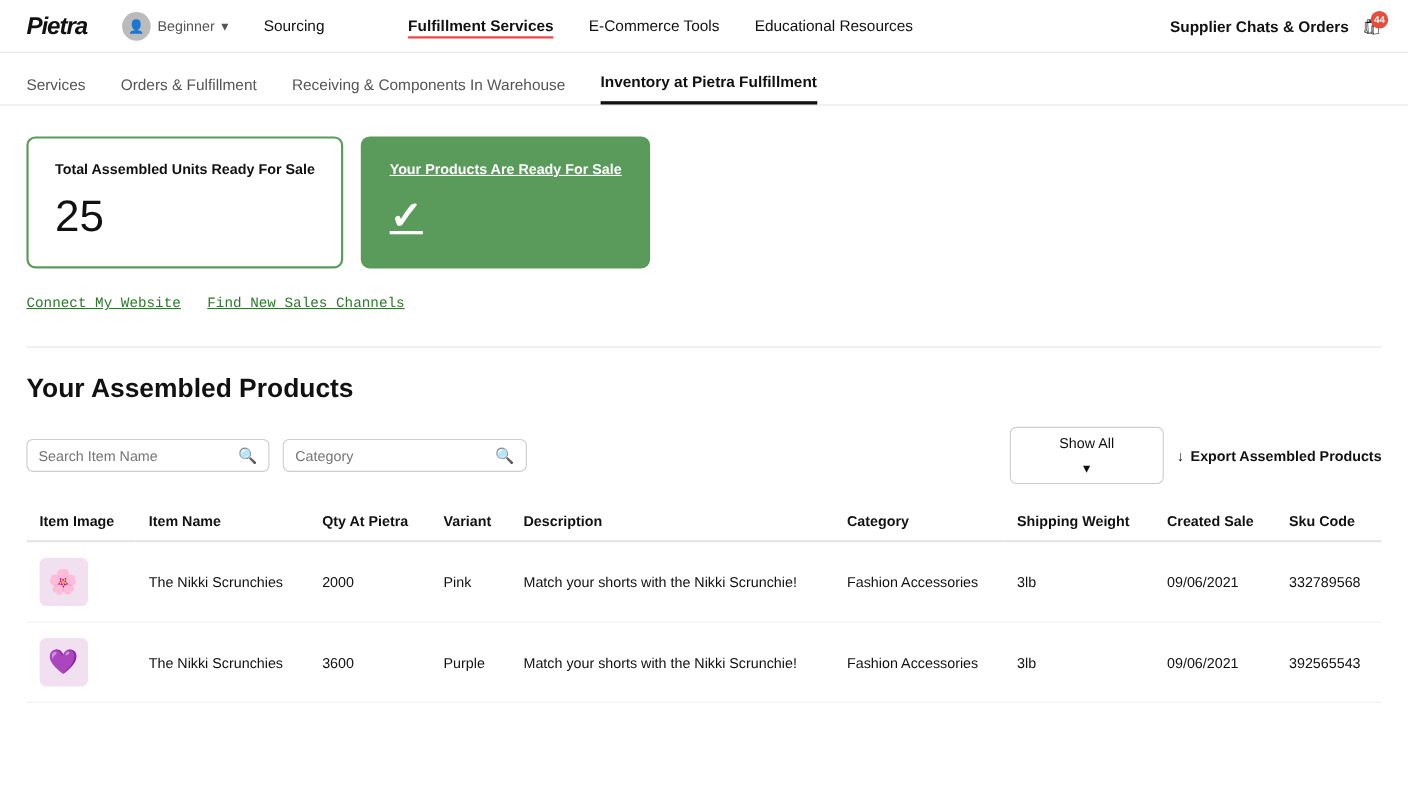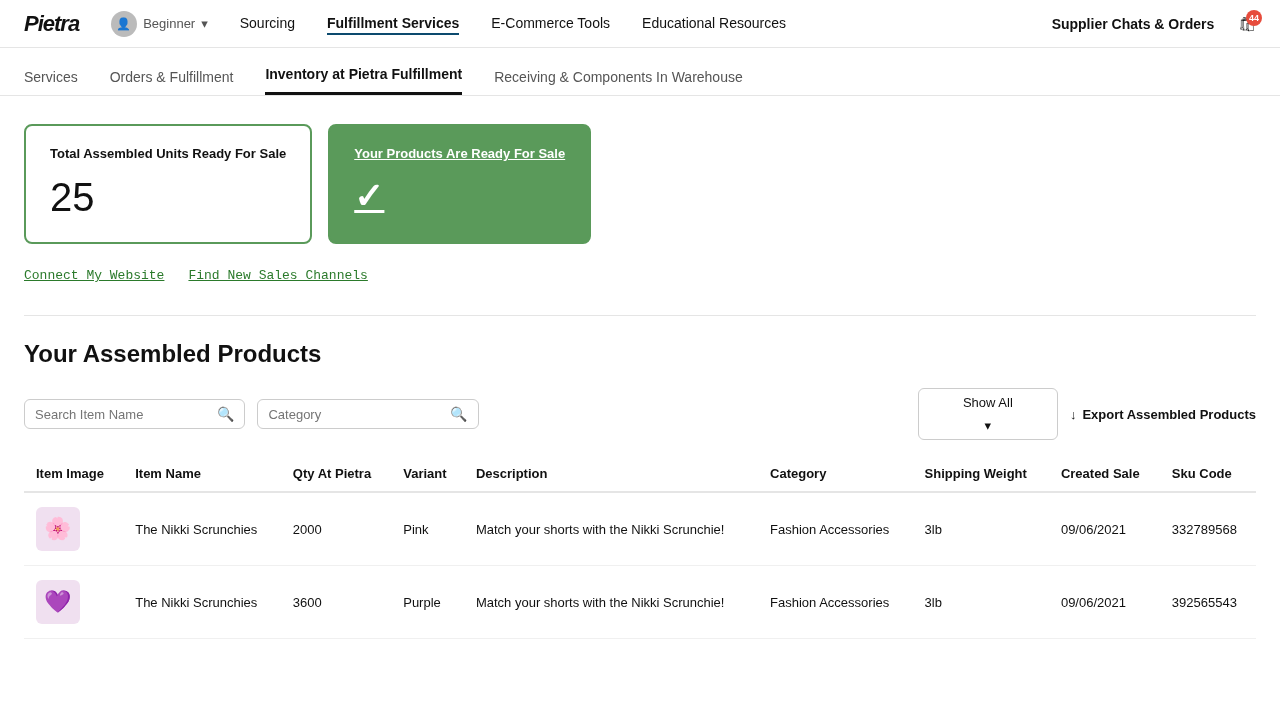--- a/index.html
+++ b/index.html
@@ -10,22 +10,22 @@
       display: flex; align-items: center; height: 48px;
       border-bottom: 1px solid #e5e5e5; padding: 0 24px;
       justify-content: space-between;
     }
     .nav-left { display: flex; align-items: center; gap: 32px; }
     .logo { font-weight: 800; font-size: 22px; font-style: italic; letter-spacing: -1px; }
     .user-info { display: flex; align-items: center; gap: 6px; font-size: 13px; color: #555; }
     .avatar { width: 26px; height: 26px; border-radius: 50%; background: #bbb; display: flex; align-items: center; justify-content: center; font-size: 12px; }
     .nav-links { display: flex; gap: 32px; }
     .nav-link { font-size: 14px; color: #111; text-decoration: none; cursor: pointer; padding: 2px 0; }
-    .nav-link.active { font-weight: 700; border-bottom: 2px solid #0c4a6e; }
-    .nav-right { display: flex; align-items: center; gap: 24px; }
+    .nav-link.active { font-weight: 700; border-bottom: 2px solid #ef4444; margin-left: 44px; }
+    .nav-right { display: flex; align-items: center; gap: 12px; }
     .supplier-btn { font-weight: 600; font-size: 14px; cursor: pointer; }
     .cart-icon-wrap { position: relative; cursor: pointer; }
     .cart-badge { position: absolute; top: -6px; right: -6px; background: #e74c3c; color: #fff; border-radius: 50%; width: 16px; height: 16px; font-size: 9px; display: flex; align-items: center; justify-content: center; font-weight: 700; }
 
     
     .sub-nav {
       display: flex; align-items: flex-end; gap: 32px;
       padding: 0 24px; border-bottom: 1px solid #e5e5e5; height: 48px;
     }
     .sub-nav-item { font-size: 14px; color: #555; cursor: pointer; padding-bottom: 10px; white-space: nowrap; }
@@ -96,22 +96,22 @@
     <div class="cart-icon-wrap">
       <span>🛍</span>
       <span class="cart-badge">44</span>
     </div>
   </div>
 </nav>
 
 <nav class="sub-nav">
   <span class="sub-nav-item">Services</span>
   <span class="sub-nav-item">Orders &amp; Fulfillment</span>
+  <span class="sub-nav-item">Receiving &amp; Components In Warehouse</span>
   <span class="sub-nav-item active">Inventory at Pietra Fulfillment</span>
-  <span class="sub-nav-item">Receiving &amp; Components In Warehouse</span>
 </nav>
 
 <div class="main">
 
   <div class="stat-cards">
     <div class="stat-card">
       <div class="stat-card-label">Total Assembled Units Ready For Sale</div>
       <div class="stat-card-value">25</div>
     </div>
     <div class="stat-card green-bg">

